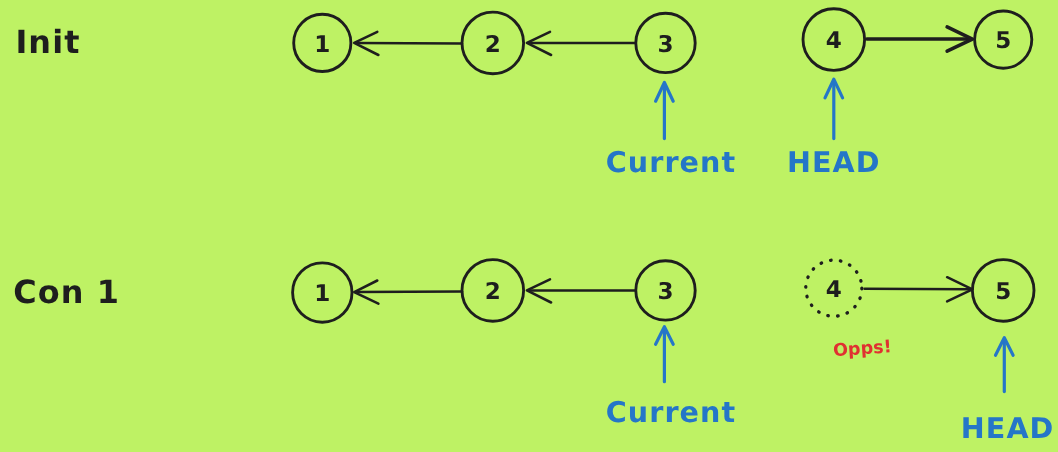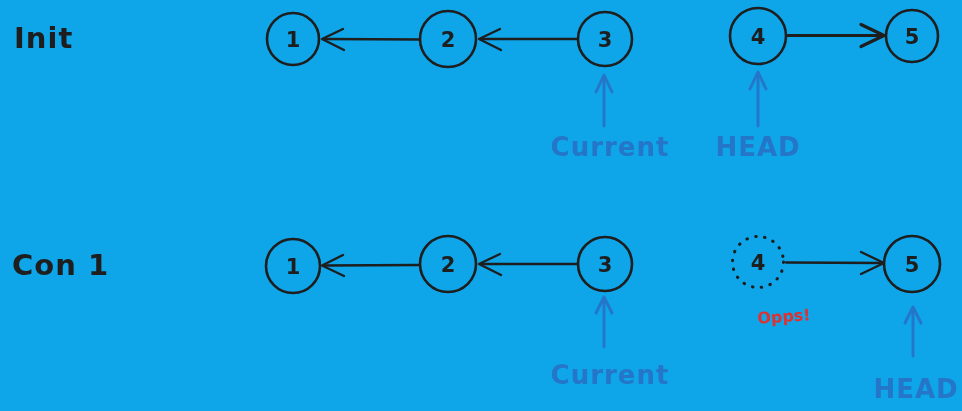--- a/index.html
+++ b/index.html
@@ -4,21 +4,21 @@
 <style>
   html, body {
     margin: 0;
     padding: 0;
     background: #ffffff;
   }
   .canvas {
     position: relative;
     width: 962px;
     height: 411px;
-    background: #0ea5e9;
+    background: #bef264;
     overflow: hidden;
     font-family: "DejaVu Sans", sans-serif;
   }
   svg text {
     font-family: "DejaVu Sans", sans-serif;
     font-weight: 700;
   }
   .row-label {
     font-size: 29px;
     letter-spacing: 1px;

